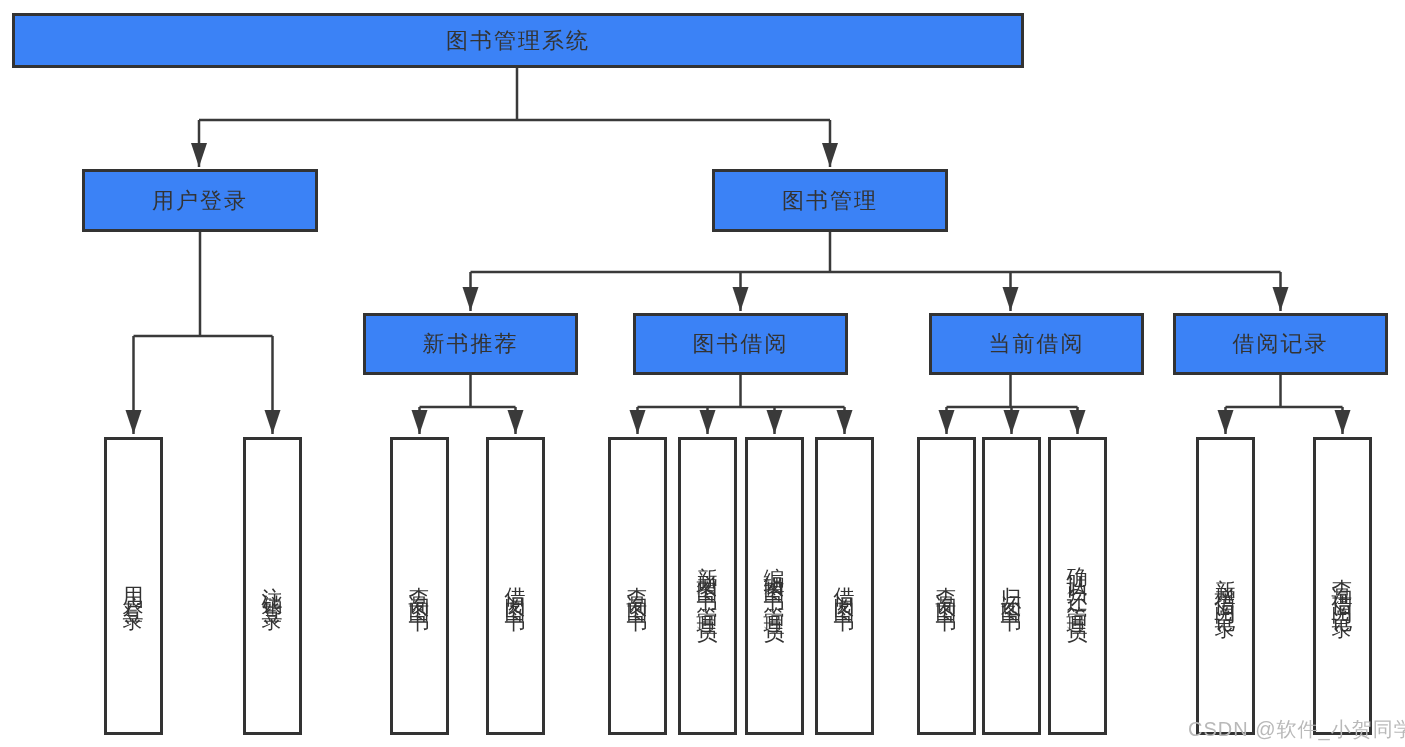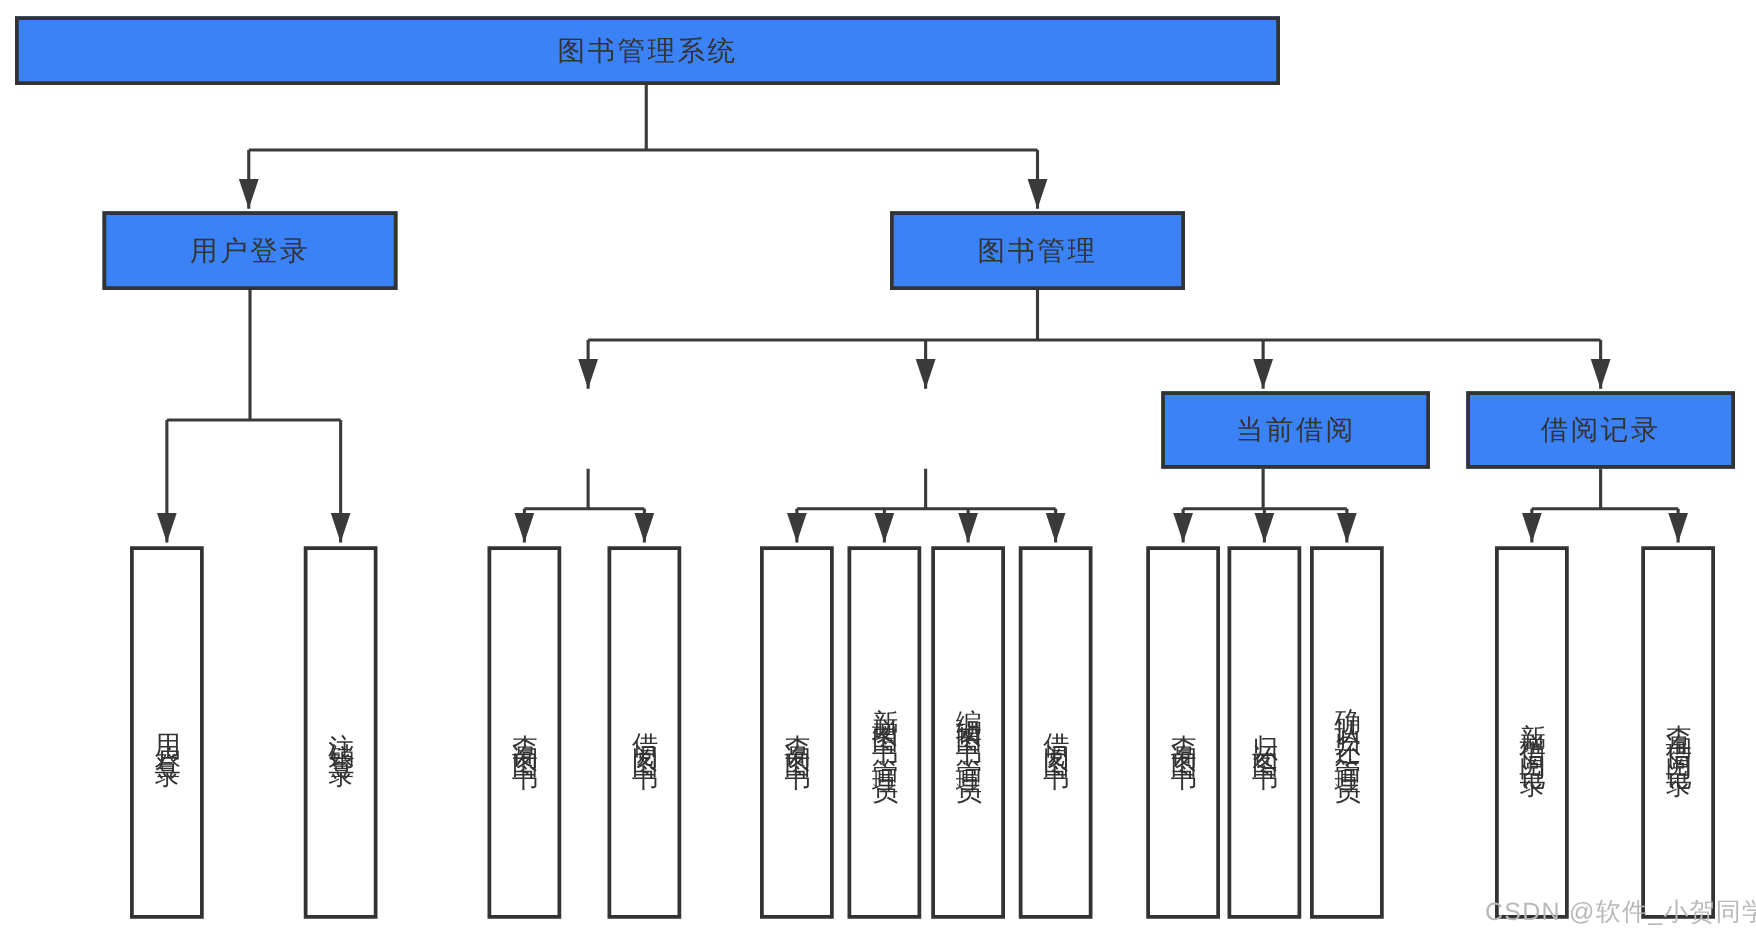--- a/index.html
+++ b/index.html
@@ -118,20 +118,26 @@
     <span>图书管理系统</span>
   </div>
 
   <div class="hbox" style="left:82px; top:169px; width:236px; height:63px;">
     <span>用户登录</span>
   </div>
   <div class="hbox" style="left:712px; top:169px; width:236px; height:63px;">
     <span>图书管理</span>
   </div>
 
+  <div class="hbox" style="left:363px; top:313px; width:215px; height:62px;">
+    <span>新书推荐</span>
+  </div>
+  <div class="hbox" style="left:633px; top:313px; width:215px; height:62px;">
+    <span>图书借阅</span>
+  </div>
   <div class="hbox" style="left:929px; top:313px; width:215px; height:62px;">
     <span>当前借阅</span>
   </div>
   <div class="hbox" style="left:1173px; top:313px; width:215px; height:62px;">
     <span>借阅记录</span>
   </div>
 
   <div class="vbox" style="left:104px;">
     <span class="vtext">用户登录</span>
   </div>

